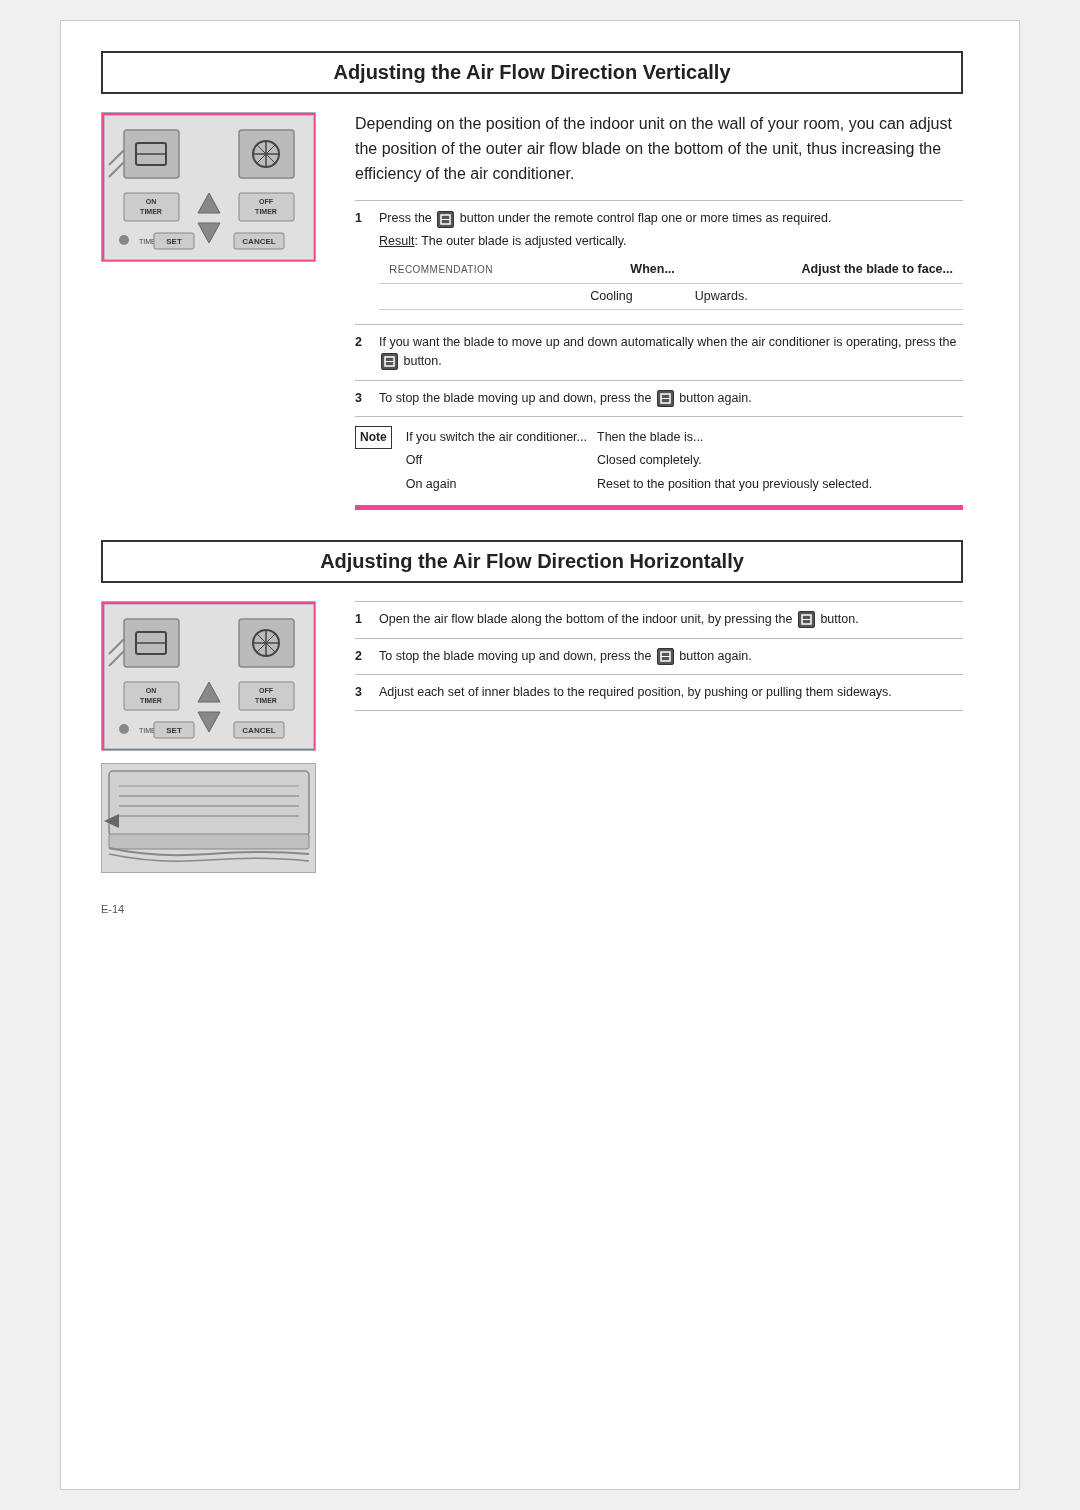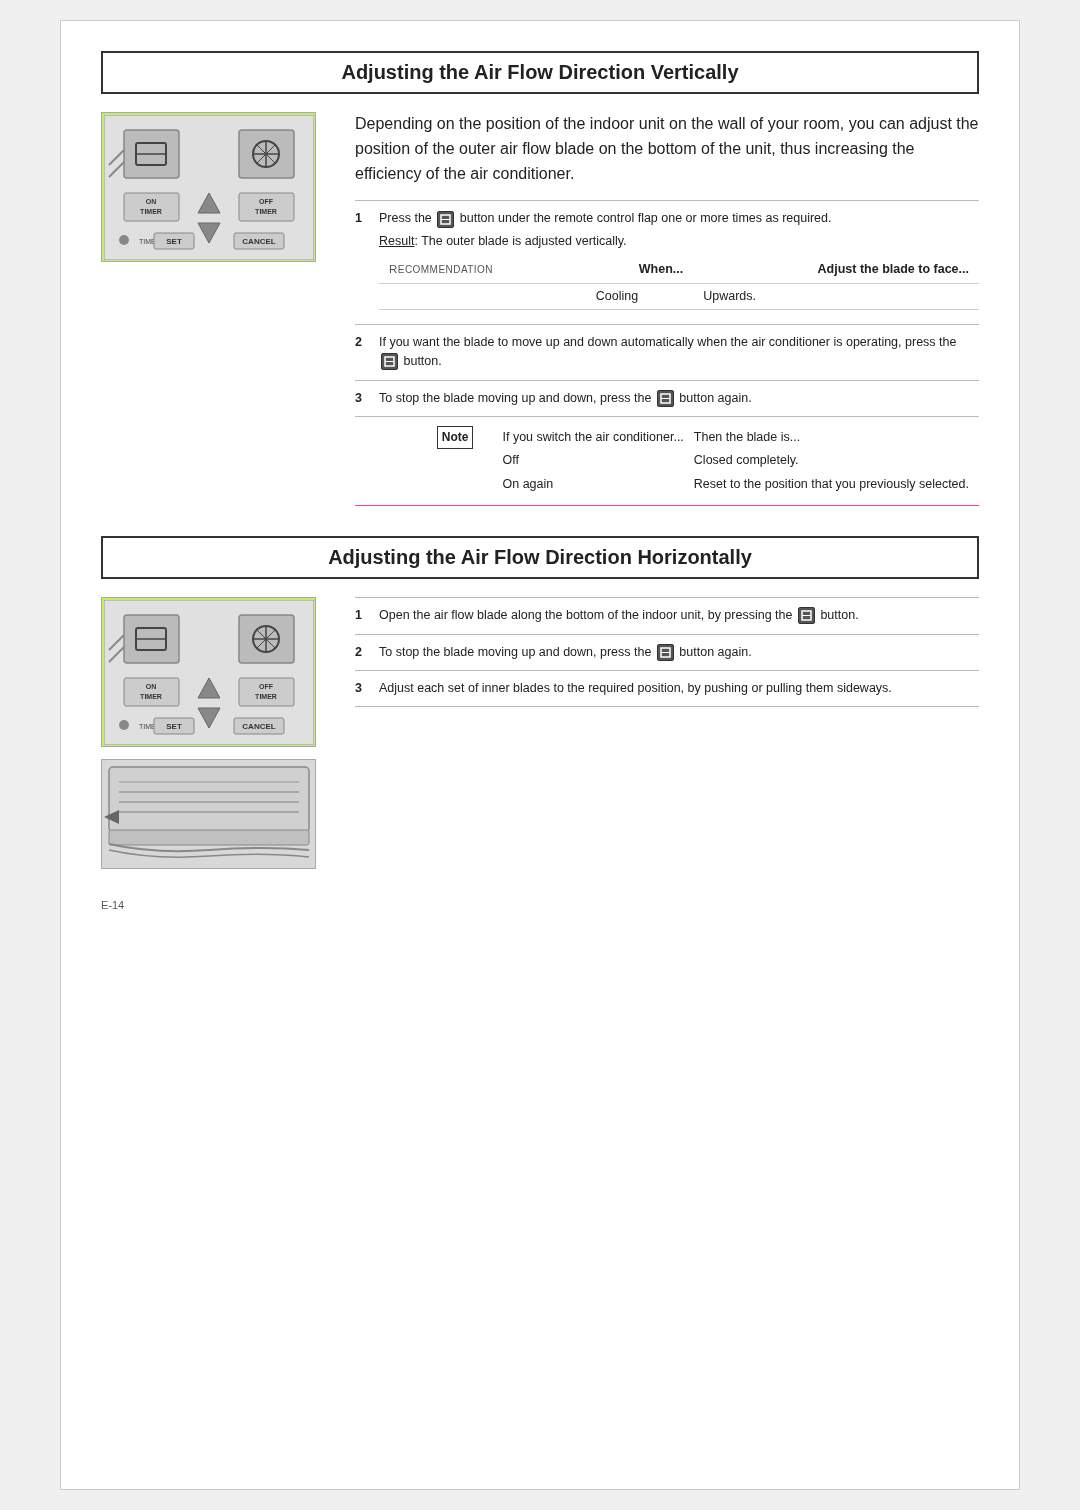--- a/index.html
+++ b/index.html
@@ -9,21 +9,21 @@
       font-size: 13px;
       color: #222;
       width: 1080px;
       min-height: 1510px;
     }
     .page {
       background: #fff;
       margin: 20px auto;
       width: 960px;
       min-height: 1470px;
-      padding: 30px 40px 40px 40px;
+      padding: 30px 56px 40px 40px;
       border: 1px solid #ccc;
     }
 
     
     .section {
       margin-bottom: 30px;
     }
 
     
     .section-title {
@@ -45,21 +45,21 @@
     .left-col {
       flex: 0 0 230px;
     }
     .right-col {
       flex: 1;
     }
 
     
     .remote-img {
       border: 1px solid #aaa;
-      background: #bef264;
+      background: #ec4899;
       width: 215px;
       height: 150px;
       display: flex;
       flex-direction: column;
       align-items: center;
       justify-content: center;
       position: relative;
       overflow: hidden;
       margin-bottom: 12px;
       text-decoration: underline;
@@ -138,26 +138,25 @@
       margin-top: 3px;
     }
     .result-label {
       text-decoration: underline;
       font-weight: normal;
     }
 
     
     .note-section {
       padding: 8px 0;
-      border-bottom: 1px solid #ec4899;
+      border-bottom: 5px solid #ec4899;
       display: flex;
-      gap: 27px;
+      gap: 12px;
       font-size: 12.5px;
       line-height: 1.55;
-      justify-content: flex-end;
     }
     .note-label {
       font-weight: bold;
       font-size: 12px;
       border: 1.5px solid #333;
       padding: 1px 4px;
       height: fit-content;
       margin-top: 1px;
       white-space: nowrap;
     }

